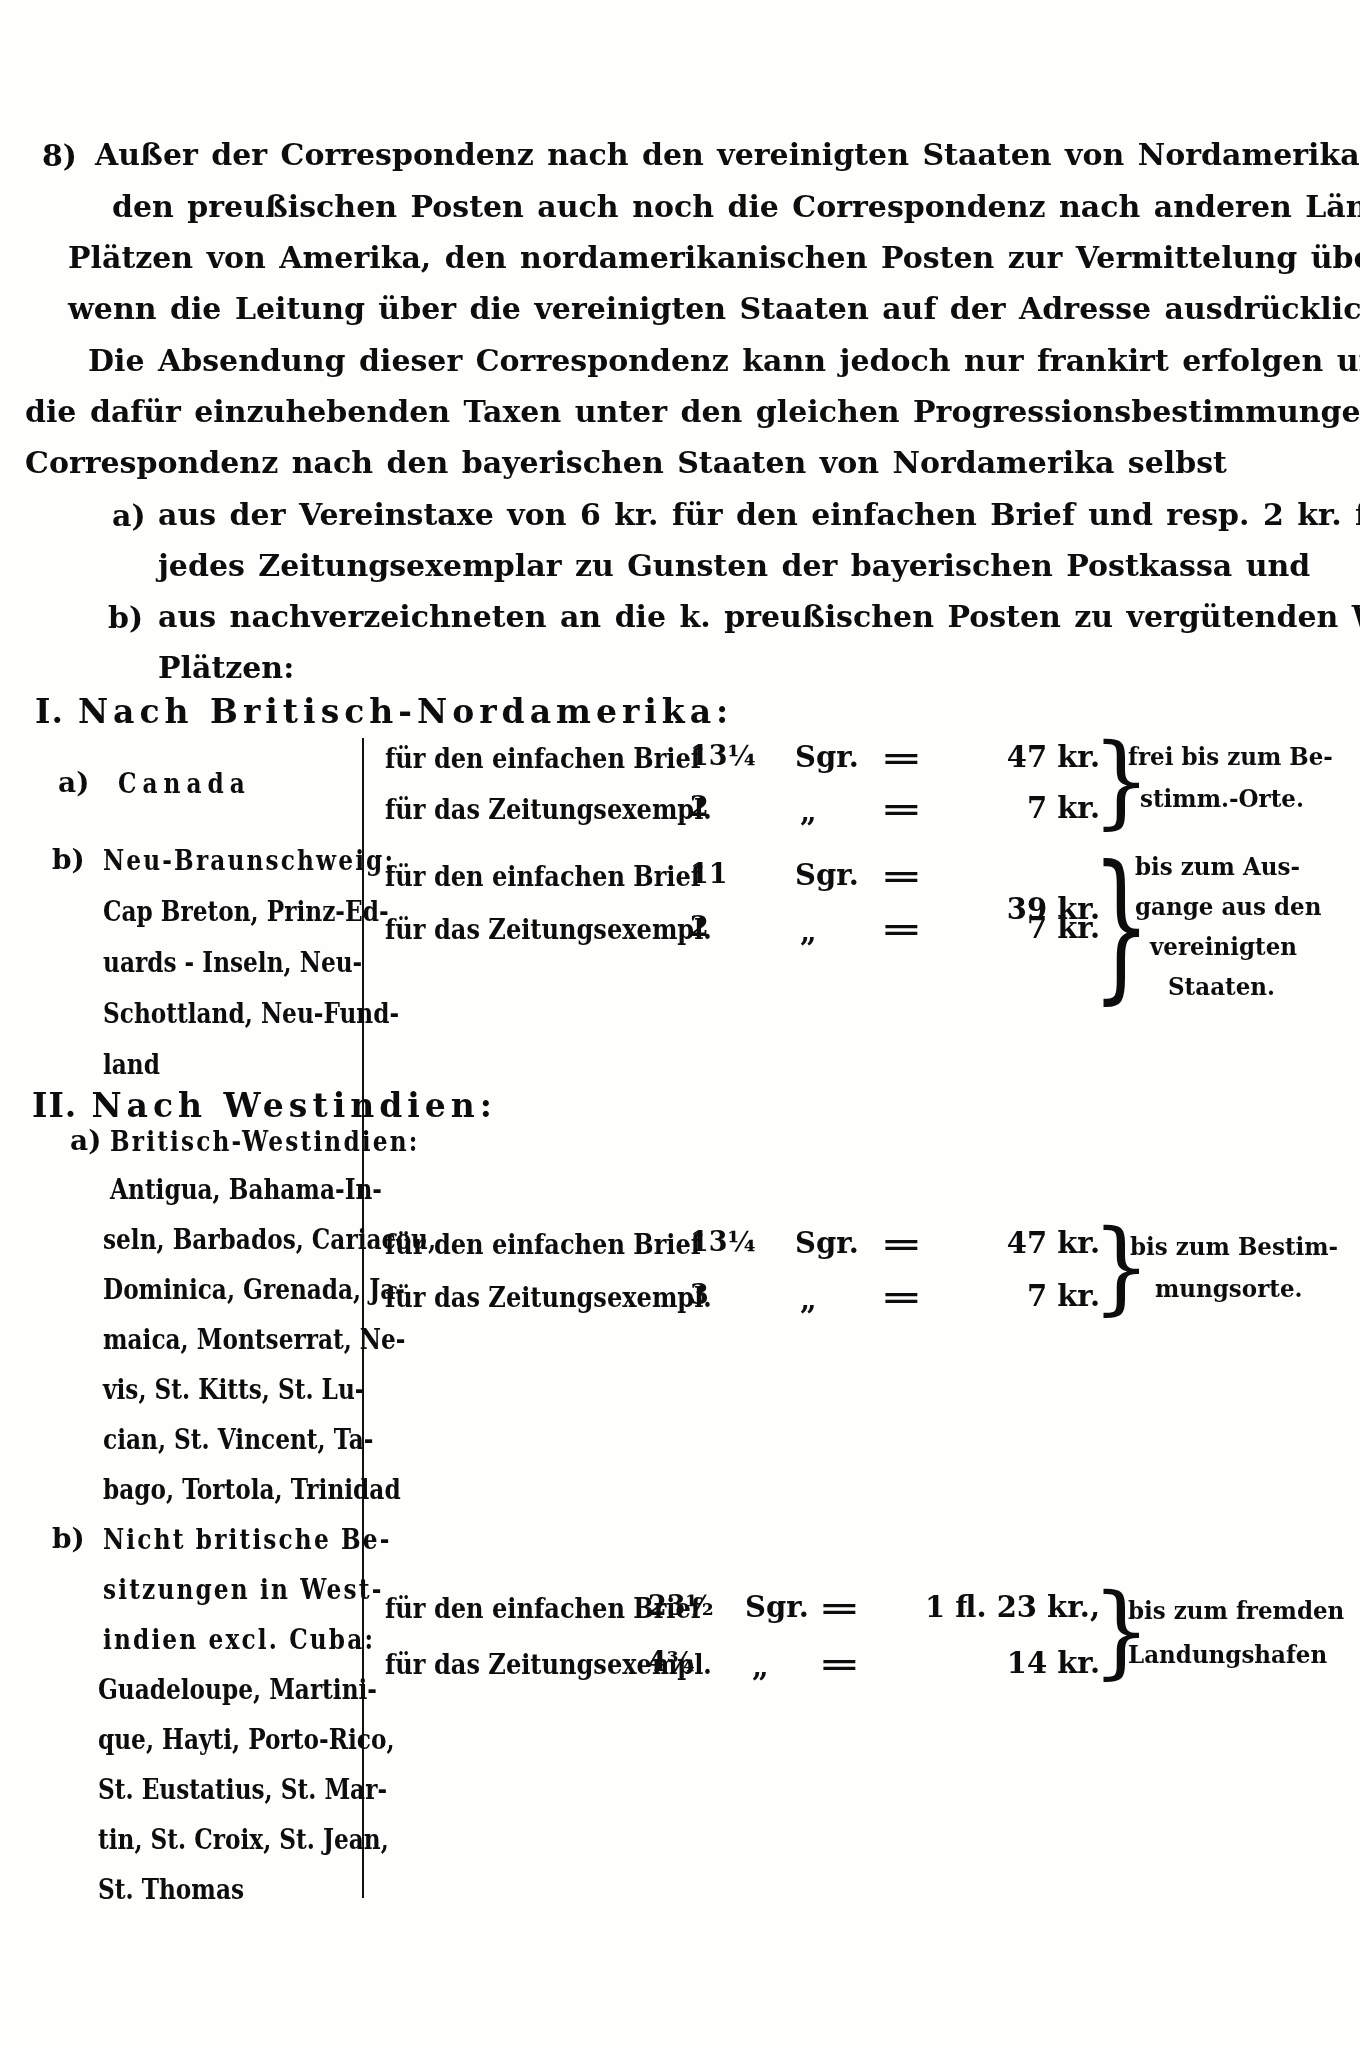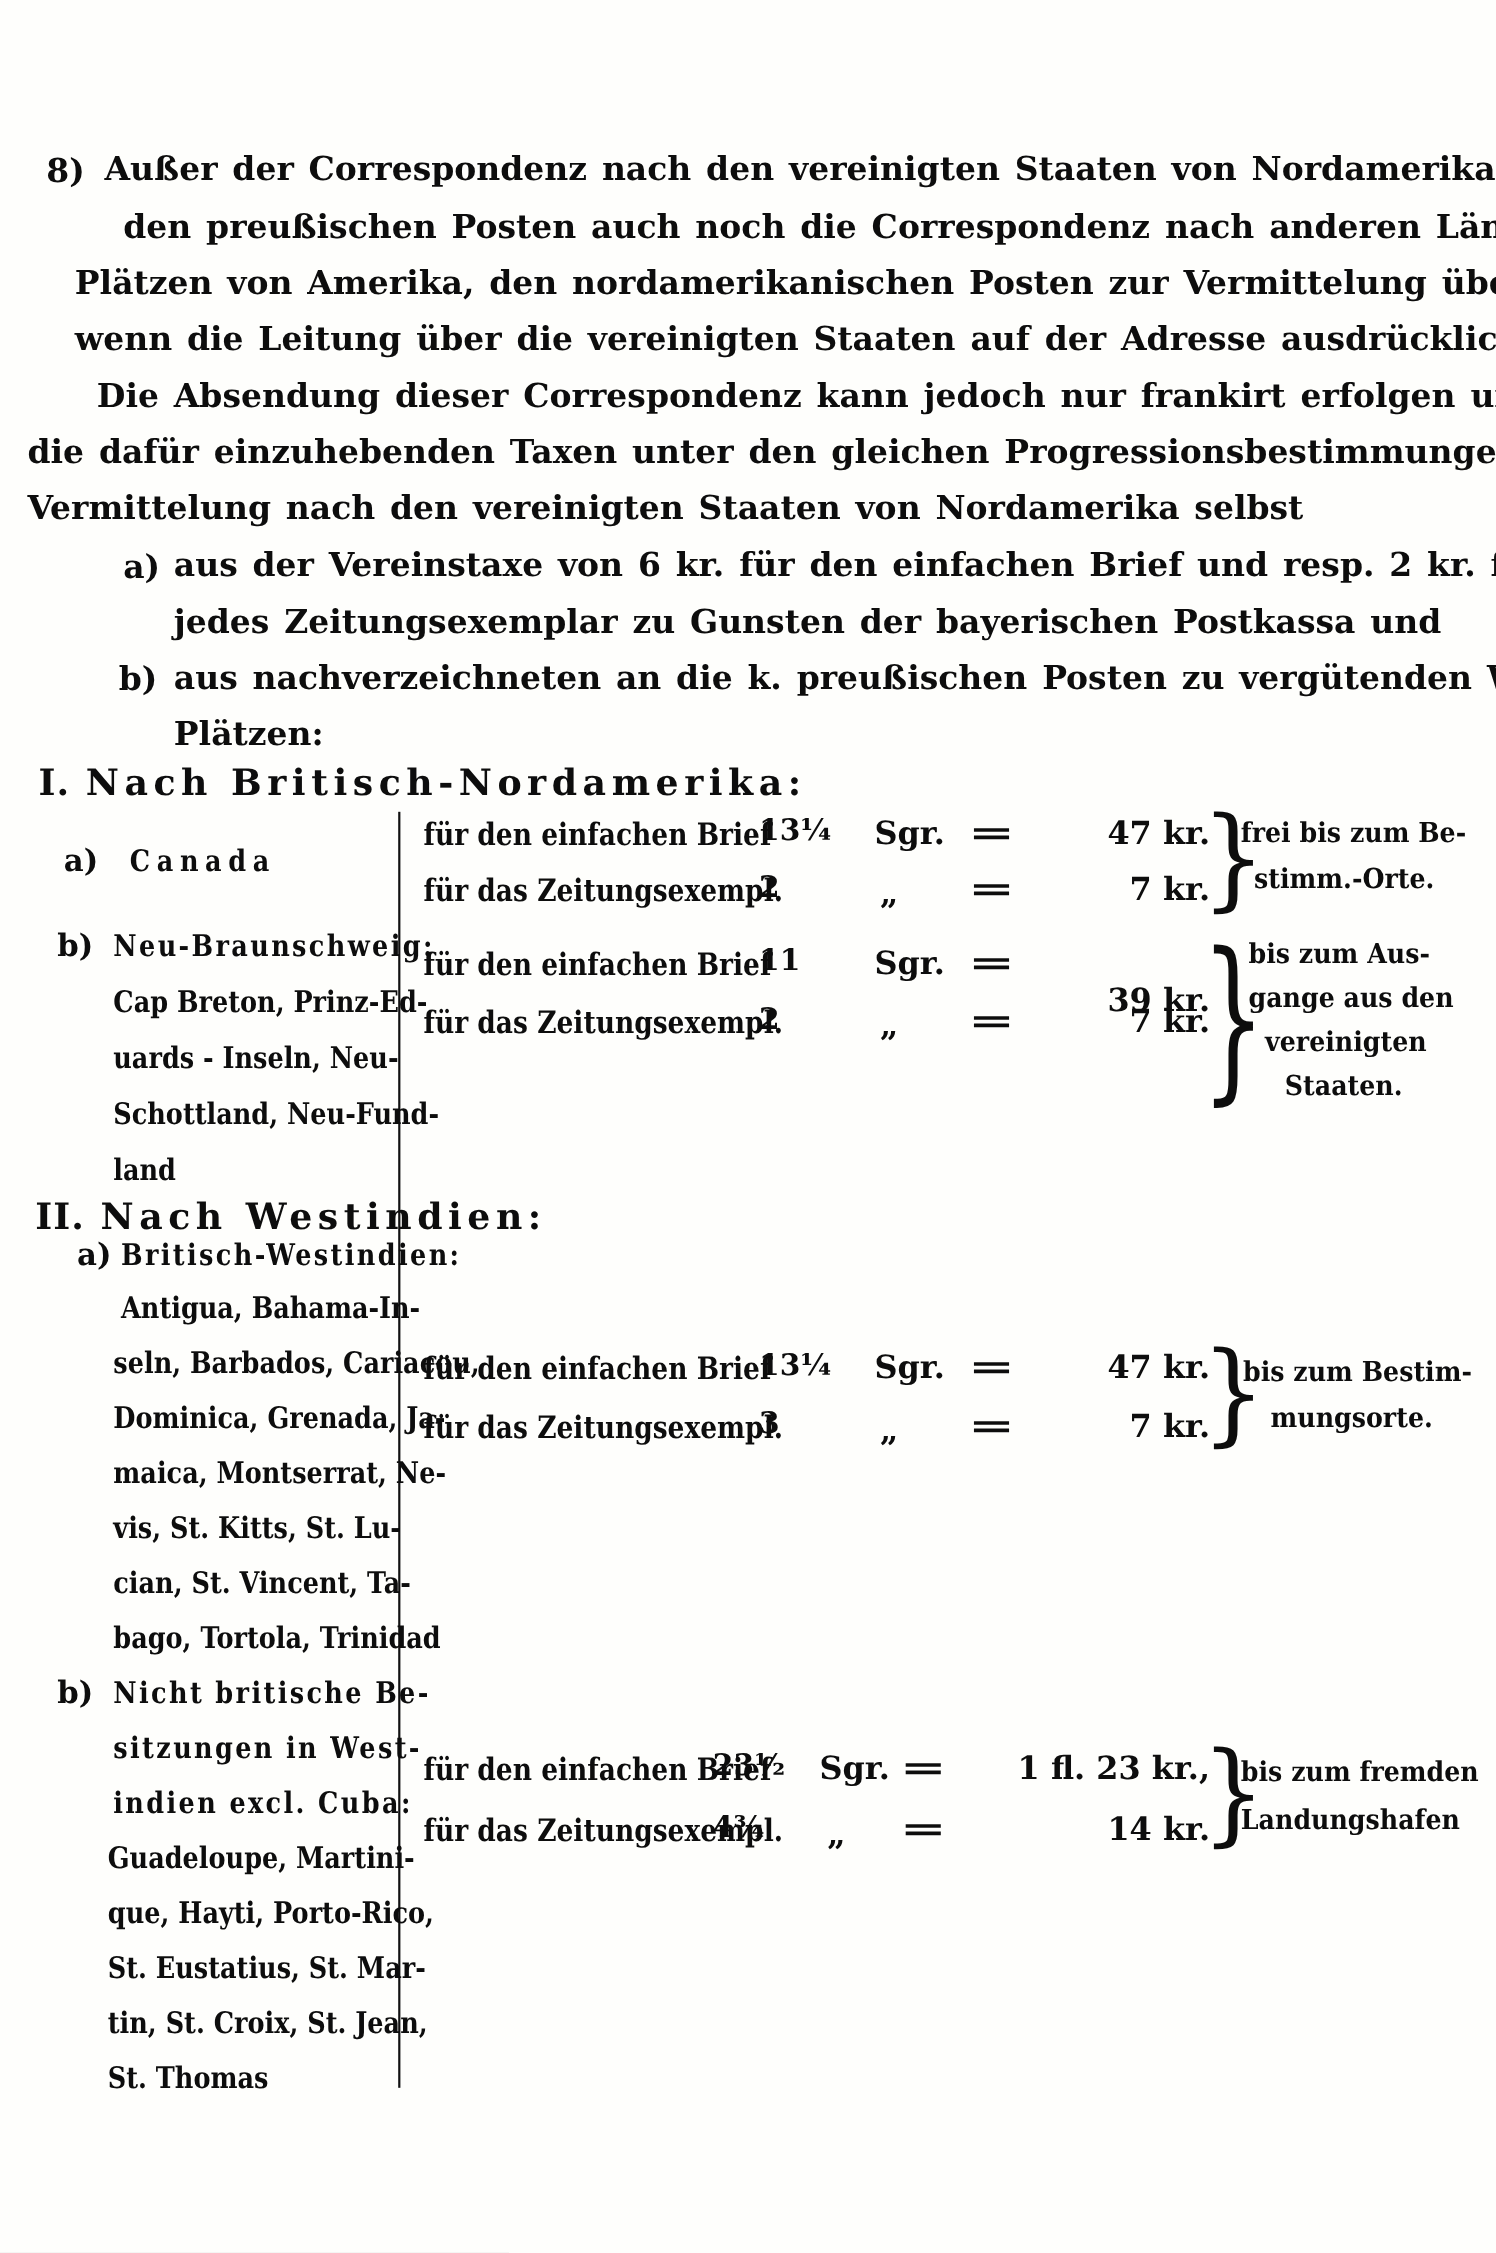--- a/index.html
+++ b/index.html
@@ -36,21 +36,21 @@
 <div class="page">
 
   <div class="marker" style="left:42px;top:138px;">8)</div>
   <div class="ln body-ln" style="left:95px;top:138px;">Außer der Correspondenz nach den vereinigten Staaten von Nordamerika wird von</div>
   <div class="ln body-ln" style="left:112px;top:190px;">den preußischen Posten auch noch die Correspondenz nach anderen Ländern und</div>
   <div class="ln body-ln" style="left:68px;top:241px;">Plätzen von Amerika, den nordamerikanischen Posten zur Vermittelung überliefert,</div>
   <div class="ln body-ln" style="left:68px;top:292px;">wenn die Leitung über die vereinigten Staaten auf der Adresse ausdrücklich verlangt ist.</div>
 
   <div class="ln body-ln" style="left:88px;top:344px;">Die Absendung dieser Correspondenz kann jedoch nur frankirt erfolgen und bestehen</div>
   <div class="ln body-ln" style="left:25px;top:395px;">die dafür einzuhebenden Taxen unter den gleichen Progressionsbestimmungen, wie für die</div>
-  <div class="ln body-ln" style="left:25px;top:446px;">Vermittelung nach den vereinigten Staaten von Nordamerika selbst</div>
+  <div class="ln body-ln" style="left:25px;top:446px;">Correspondenz nach den bayerischen Staaten von Nordamerika selbst</div>
 
   <div class="marker" style="left:112px;top:498px;">a)</div>
   <div class="ln body-ln" style="left:158px;top:498px;">aus der Vereinstaxe von 6 kr. für den einfachen Brief und resp. 2 kr. für</div>
   <div class="ln body-ln" style="left:158px;top:549px;">jedes Zeitungsexemplar zu Gunsten der bayerischen Postkassa und</div>
 
   <div class="marker" style="left:108px;top:600px;">b)</div>
   <div class="ln body-ln" style="left:158px;top:600px;">aus nachverzeichneten an die k. preußischen Posten zu vergütenden Weiterfranko-</div>
   <div class="ln body-ln" style="left:158px;top:651px;">Plätzen:</div>
 
   <div class="head" style="left:35px;top:692px;text-align:center;">

